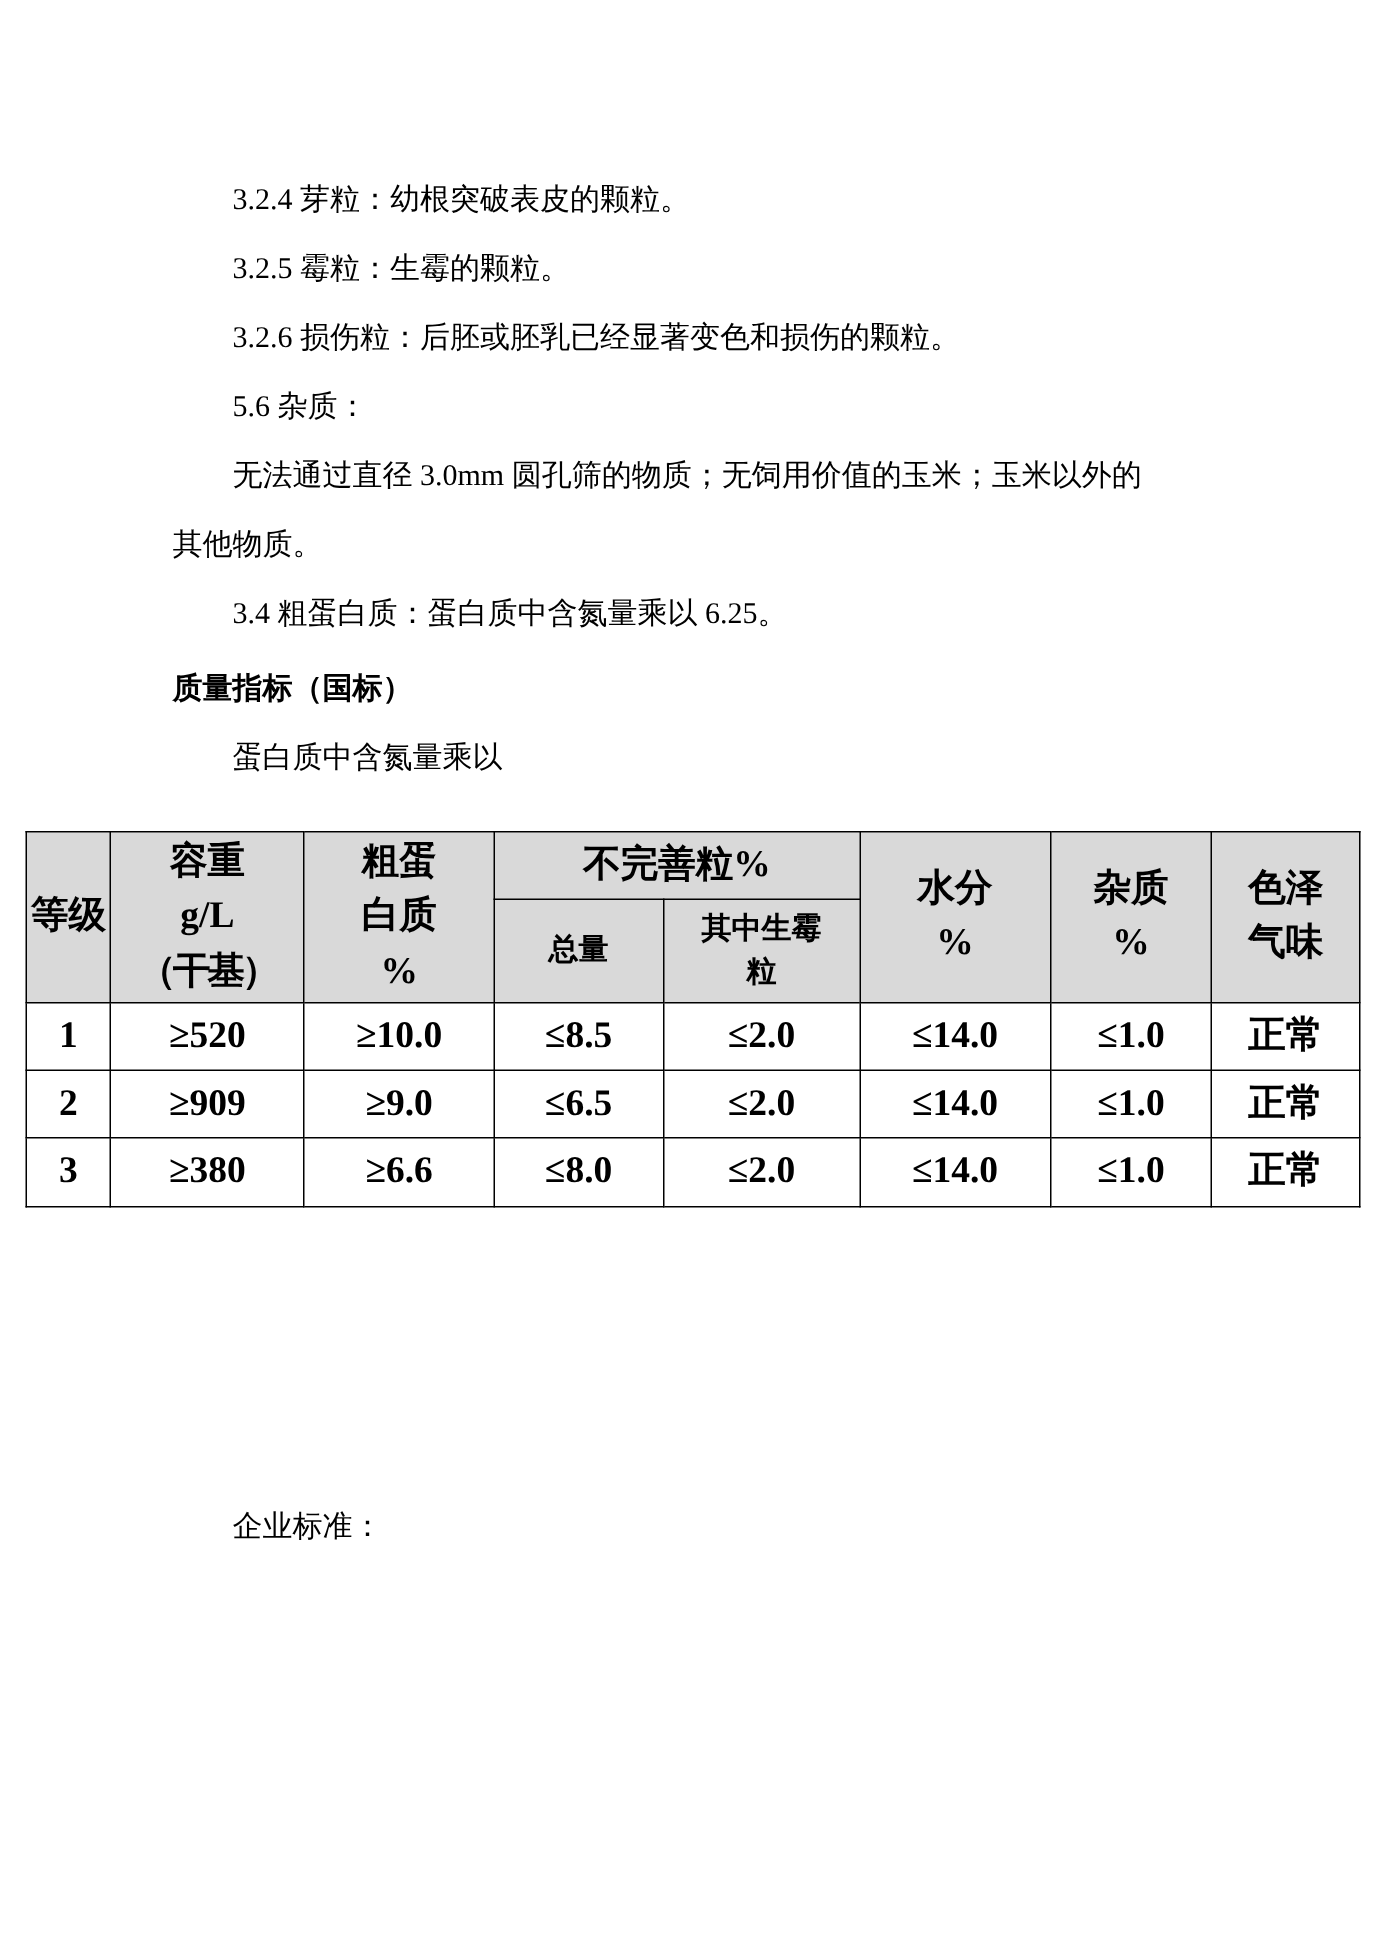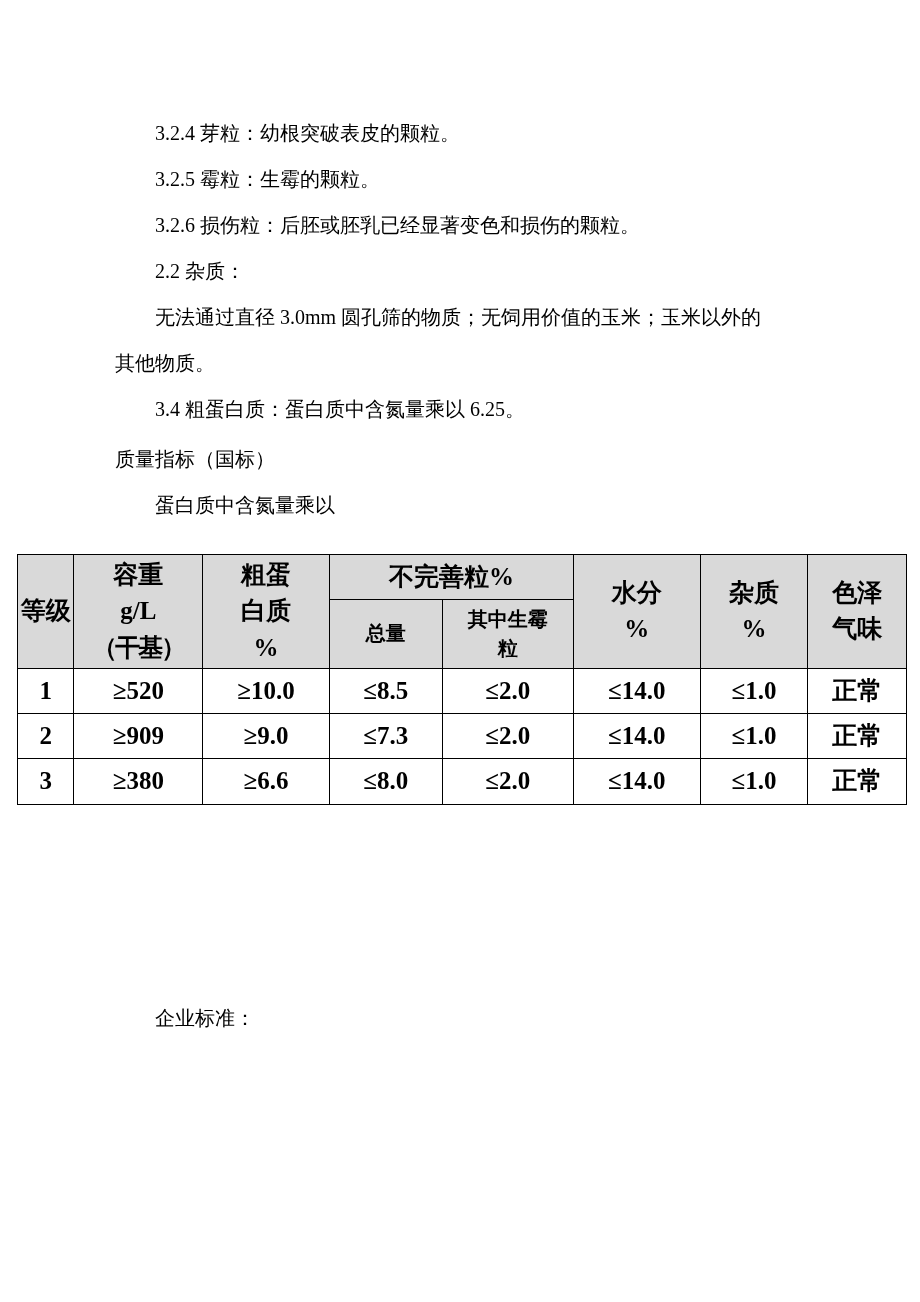--- a/index.html
+++ b/index.html
@@ -14,21 +14,21 @@
       padding: 110px 115px 60px 115px;
       color: #000;
       font-size: 20px;
       line-height: 2.3;
     }
     .para {
       text-indent: 2em;
       margin: 0;
     }
     .heading {
-      font-weight: normal;
+      font-weight: bold;
       margin-top: 4px;
       text-indent: 0;
     }
     table {
       border-collapse: collapse;
       margin-top: 26px;
       margin-left: -98px;
       width: 890px;
     }
     td, th {
@@ -55,21 +55,21 @@
     .spacer {
       height: 190px;
     }
   </style>
 </head>
 <body>
 
 <p class="para">3.2.4 芽粒：幼根突破表皮的颗粒。</p>
 <p class="para">3.2.5 霉粒：生霉的颗粒。</p>
 <p class="para">3.2.6 损伤粒：后胚或胚乳已经显著变色和损伤的颗粒。</p>
-<p class="para">2.2 杂质：</p>
+<p class="para">5.6 杂质：</p>
 <p class="para">无法通过直径 3.0mm 圆孔筛的物质；无饲用价值的玉米；玉米以外的</p>
 <p>其他物质。</p>
 <p class="para">3.4 粗蛋白质：蛋白质中含氮量乘以 6.25。</p>
 <p class="heading">质量指标（国标）</p>
 <p class="para">蛋白质中含氮量乘以</p>
 
 <table>
   <thead>
     <tr>
       <th rowspan="2" style="width:48px">
@@ -119,21 +119,21 @@
       <td>≤8.5</td>
       <td>≤2.0</td>
       <td>≤14.0</td>
       <td>≤1.0</td>
       <td>正常</td>
     </tr>
     <tr>
       <td>2</td>
       <td>≥909</td>
       <td>≥9.0</td>
-      <td>≤7.3</td>
+      <td>≤6.5</td>
       <td>≤2.0</td>
       <td>≤14.0</td>
       <td>≤1.0</td>
       <td>正常</td>
     </tr>
     <tr>
       <td>3</td>
       <td>≥380</td>
       <td>≥6.6</td>
       <td>≤8.0</td>

